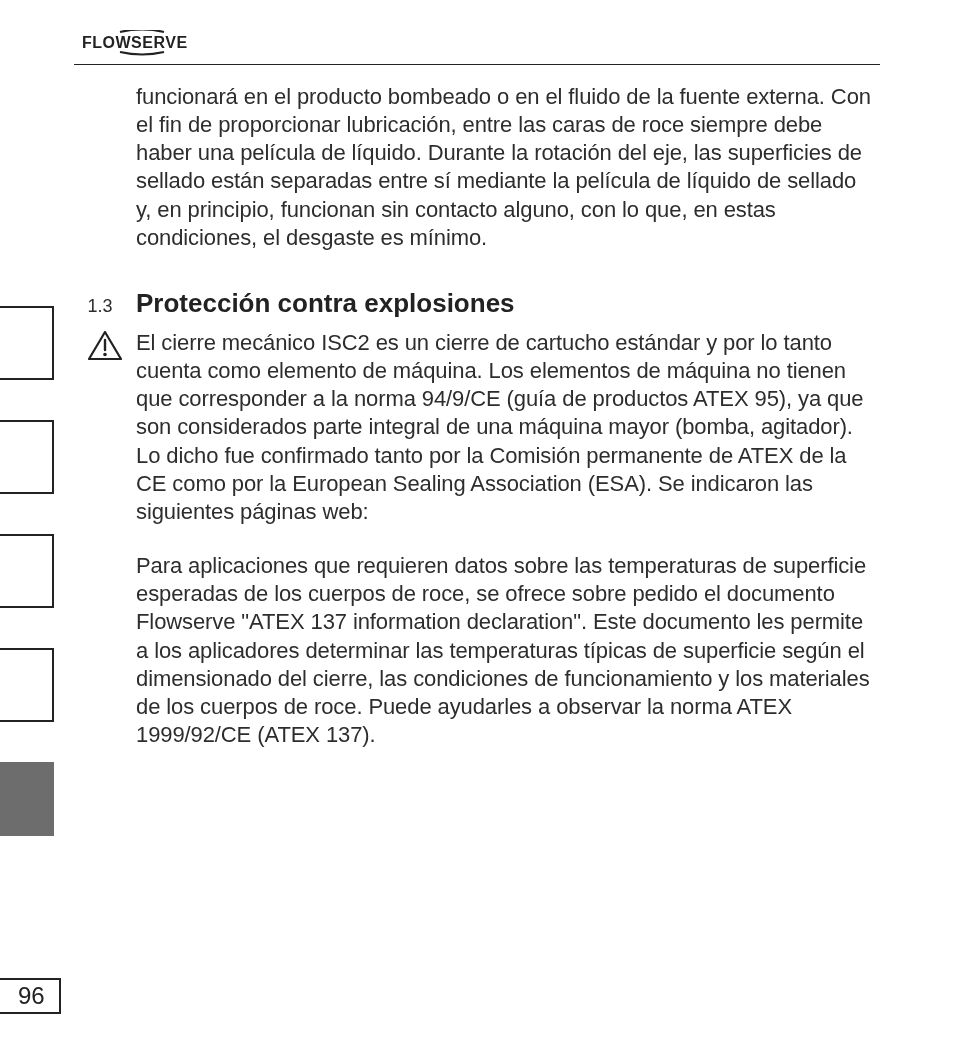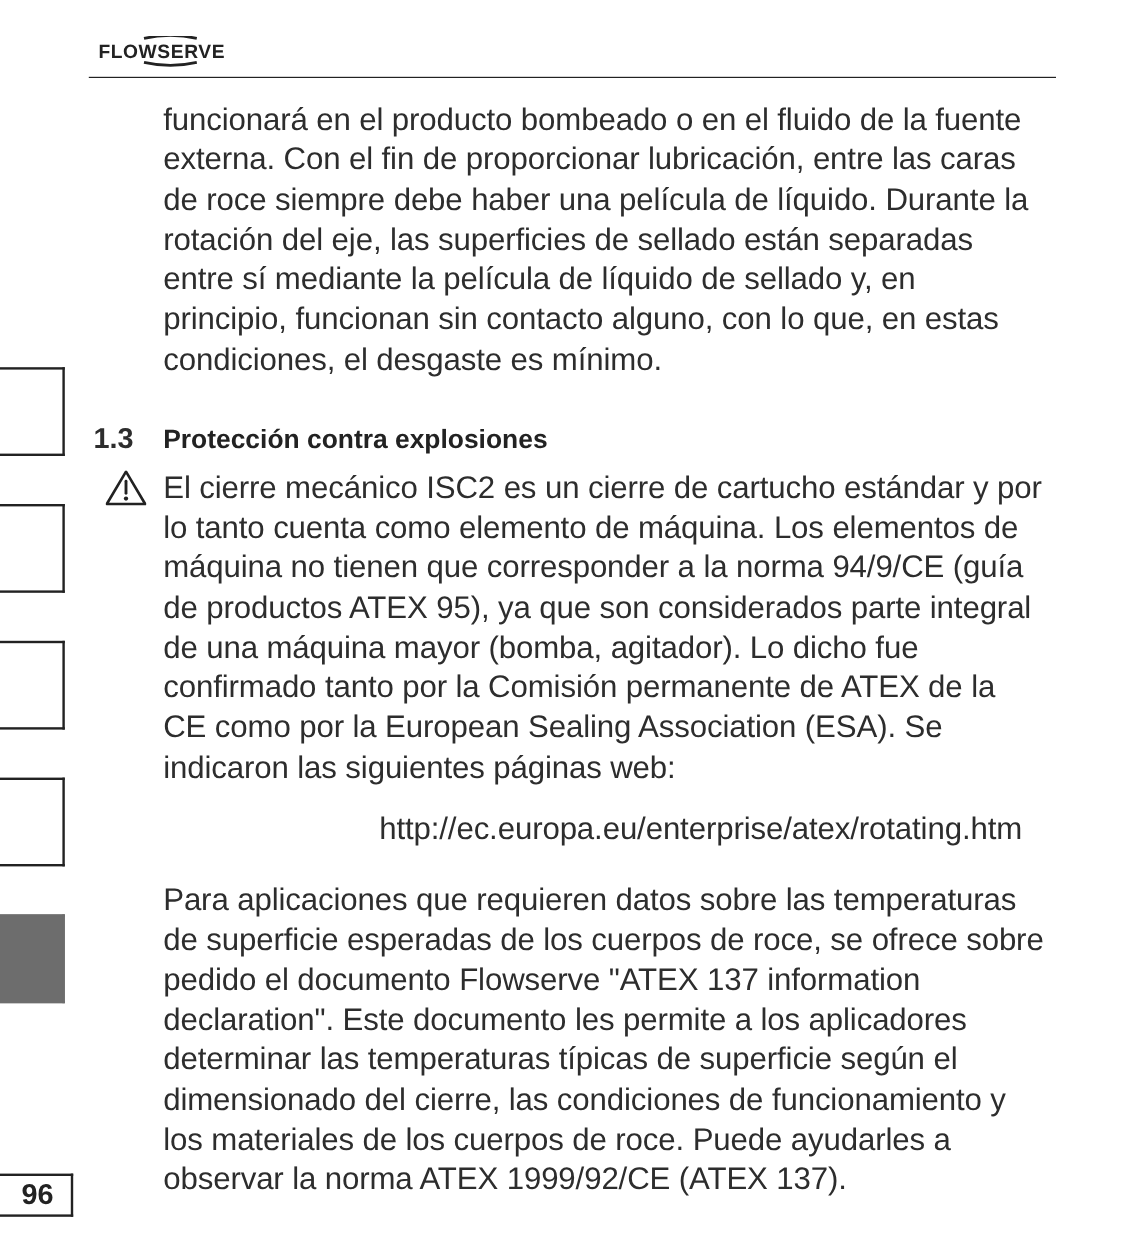--- a/index.html
+++ b/index.html
@@ -3,33 +3,33 @@
 <meta charset="utf-8">
 <style>
   * { margin: 0; padding: 0; box-sizing: border-box; }
   html, body { width: 954px; height: 1042px; background: #fff; font-family: "Helvetica Neue", Helvetica, Arial, sans-serif; color: #222; }
   .page { position: relative; width: 954px; height: 1042px; padding: 30px 74px 30px 74px; }
   .header { display: flex; align-items: center; margin-bottom: 6px; margin-left: 8px; }
   .logo { font-weight: 700; font-size: 18px; letter-spacing: 0.5px; position: relative; }
   .logo svg { display: block; }
   .rule { border: none; border-top: 1.5px solid #222; margin: 0 0 18px 0; }
   .content { margin-left: 62px; margin-right: 8px; }
-  .para { font-size: 26px; line-height: 1.28; letter-spacing: -0.1px; text-align: left; font-weight: 400; color: #2d2d2d; }
+  .para { font-size: 22px; line-height: 1.28; letter-spacing: -0.1px; text-align: left; font-weight: 400; color: #2d2d2d; }
   .section-row { display: flex; align-items: baseline; gap: 14px; margin-top: 36px; margin-left: -58px; }
-  .secnum { font-size: 24px; font-weight: 700; color: #2d2d2d; min-width: 44px; text-align: left; }
-  .sectitle { font-size: 22px; font-weight: 700; color: #222; }
+  .secnum { font-size: 18px; font-weight: 400; color: #2d2d2d; min-width: 44px; text-align: center; }
+  .sectitle { font-size: 26px; font-weight: 700; color: #222; }
   .body-with-icon { position: relative; margin-top: 10px; }
   .warn-icon { position: absolute; left: -48px; top: 2px; width: 34px; height: 30px; }
   .warn-icon svg { width: 34px; height: 30px; display: block; }
   .url-indent { margin-left: 180px; margin-top: 2px; }
   .block-gap { margin-top: 18px; }
   .tabs { position: absolute; left: 0; top: 306px; display: flex; flex-direction: column; gap: 40px; }
   .tab { width: 54px; height: 74px; background: #fff; border: 2px solid #222; border-left: none; }
   .tab.active { background: #6d6d6d; border-color: #6d6d6d; }
-  .pagenum-box { position: absolute; left: 0; bottom: 28px; border: 2px solid #222; border-left: none; padding: 2px 14px 2px 18px; font-size: 24px; font-weight: 700; }
+  .pagenum-box { position: absolute; left: 0; bottom: 28px; border: 2px solid #222; border-left: none; padding: 2px 14px 2px 18px; font-size: 24px; font-weight: 400; }
 </style>
 </head>
 <body>
 
 <div class="page">
 
   <div class="header">
     <div class="logo">
       <svg viewBox="0 0 120 28" width="120" height="28">
         <path d="M 38 2 Q 60 -3 82 2" stroke="#222" stroke-width="2.2" fill="none"></path>
@@ -52,21 +52,20 @@
       <div class="warn-icon">
         <svg viewBox="0 0 34 30">
           <polygon points="17,1 33,28 1,28" fill="none" stroke="#222" stroke-width="2.2" stroke-linejoin="round"></polygon>
           <line x1="17" y1="9" x2="17" y2="19" stroke="#222" stroke-width="2.4" stroke-linecap="round"></line>
           <circle cx="17" cy="23.5" r="1.8" fill="#222"></circle>
         </svg>
       </div>
       <p class="para">El cierre mecánico ISC2 es un cierre de cartucho estándar y por lo tanto cuenta como elemento de máquina. Los elementos de máquina no tienen que corresponder a la norma 94/9/CE (guía de productos ATEX 95), ya que son considerados parte integral de una máquina mayor (bomba, agitador). Lo dicho fue confirmado tanto por la Comisión permanente de ATEX de la CE como por la European Sealing Association (ESA). Se indicaron las siguientes páginas web:</p>
 
       <div class="block-gap">
-        <p class="para url-indent">http://ec.europa.eu/enterprise/atex/rotating.htm</p>
       </div>
 
 
       <p class="para block-gap" style="margin-top:26px;">Para aplicaciones que requieren datos sobre las temperaturas de superficie esperadas de los cuerpos de roce, se ofrece sobre pedi­do el documento Flowserve "ATEX 137 information declaration". Este documento les permite a los aplicadores determinar las tem­peraturas típicas de superficie según el dimensionado del cierre, las condiciones de funcionamiento y los materiales de los cuerpos de roce. Puede ayudarles a observar la norma ATEX 1999/92/CE (ATEX 137).</p>
     </div>
   </div>
 
   <div class="tabs">
     <div class="tab"></div>
     <div class="tab"></div>

